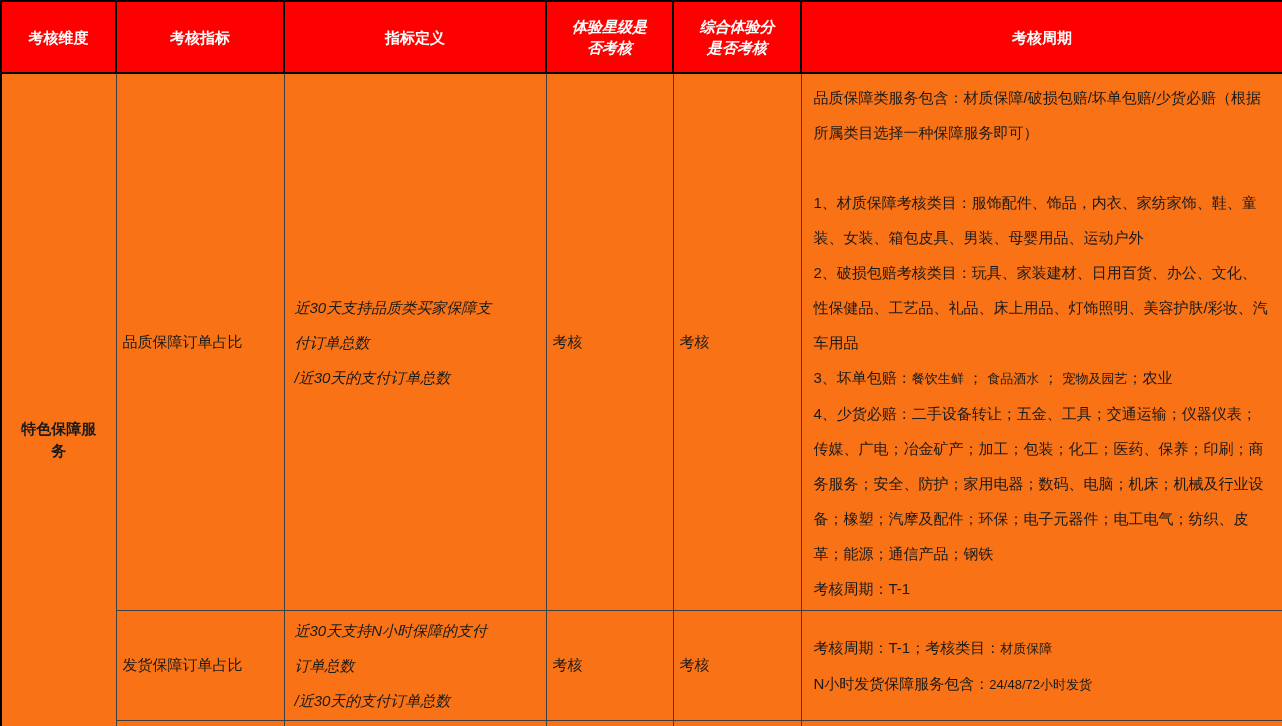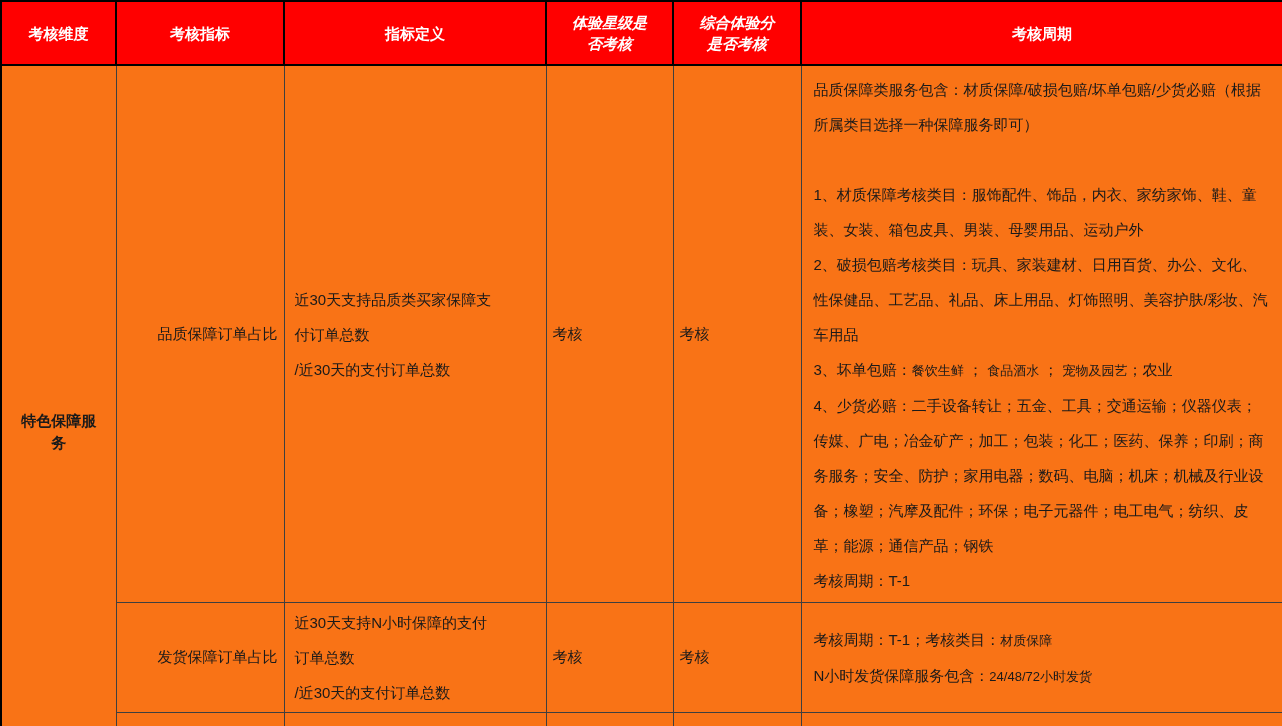--- a/index.html
+++ b/index.html
@@ -1,30 +1,30 @@
 <!DOCTYPE html>
 <html><head>
 <meta charset="utf-8">
 <style>
   html,body{margin:0;padding:0;background:#ffffff;}
   body{font-family:"Liberation Sans","DejaVu Sans",sans-serif;color:#1a1a1a;}
   table{border-collapse:collapse;table-layout:fixed;width:1282px;height:726px;background:#f2f2f2;border:2px solid #000;}
   col.c1{width:115px}col.c2{width:168px}col.c3{width:262px}col.c4{width:127px}col.c5{width:128px}col.c6{width:482px}
-  thead tr{height:64px;}
+  thead tr{height:72px;}
   tr.r1{height:475px;}
   tr.r2{height:105px;}
   tr.r3{height:86px;}
   th{background:#ff0000;color:#ffffff;font-size:15px;font-weight:bold;text-align:center;vertical-align:middle;border:2px solid #000;padding:0 4px;line-height:21px;}
   td{background:#f97316;border:1px solid #3f3f3f;vertical-align:middle;font-size:15px;padding:2px 6px;}
   .hdr-narrow{max-width:84px;margin:0 auto;font-style:italic;}
   .dim-cell{font-weight:bold;text-align:center;}
   .dim-narrow{max-width:80px;margin:8px auto;line-height:22px;}
-  .ind{text-align:right;}
+  .ind{text-align:left;}
   .ck{text-align:left;}
-  .def{padding-left:10px;}
+  .def{padding-left:10px;font-style:italic;}
   .def .line{line-height:35px;min-height:35px;max-width:205px;}
   .desc{padding:4px 12px;}
   .desc.top{vertical-align:top;padding-top:6px;}
   .desc .line{line-height:35px;min-height:35px;}
   .big{font-size:13px;}
 </style>
 </head>
 <body>
 
 <table>

